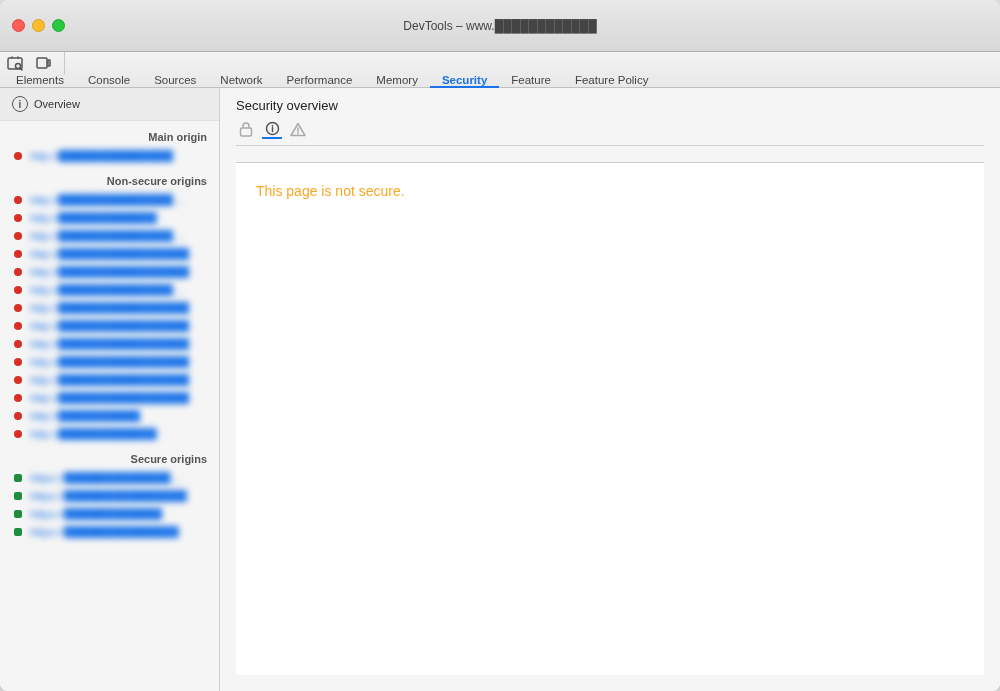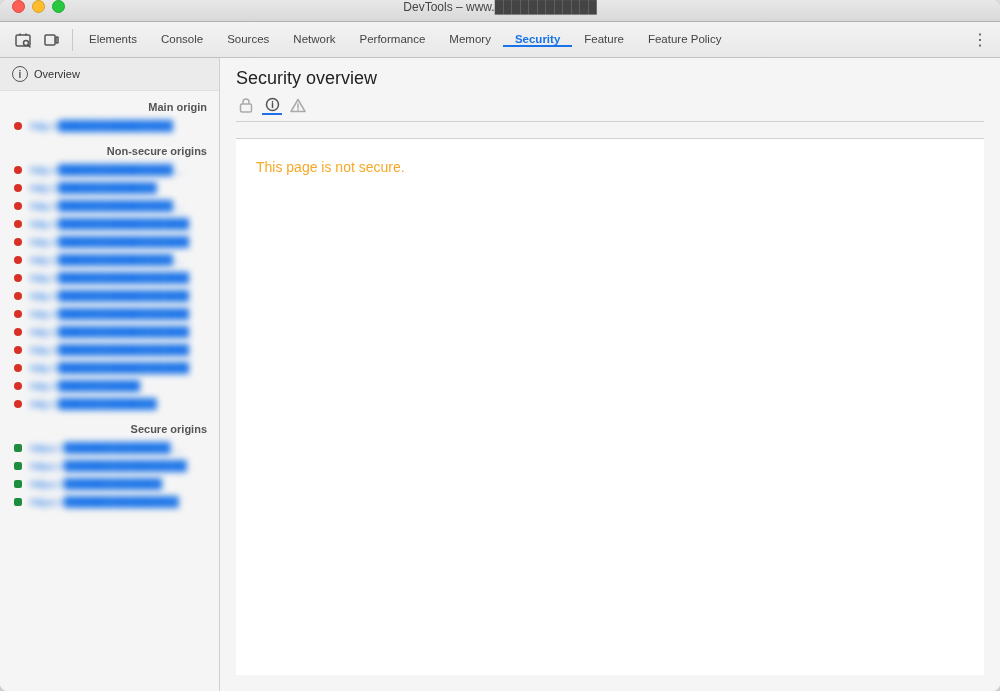--- a/index.html
+++ b/index.html
@@ -11,23 +11,24 @@
       flex-direction: column;
       width: 1000px;
       height: 691px;
       border-radius: 8px;
       overflow: hidden;
       box-shadow: 0 4px 24px rgba(0,0,0,0.35);
     }
 
     
     .title-bar {
-      height: 22px;
+      height: 52px;
       background: linear-gradient(to bottom, #e8e8e8, #d8d8d8);
       display: flex;
+      align-items: center;
       position: relative;
       border-bottom: 1px solid #b0b0b0;
       border-radius: 8px 8px 0 0;
     }
     .traffic-lights {
       display: flex;
       gap: 7px;
       padding-left: 12px;
     }
     .traffic-light {
@@ -47,23 +48,24 @@
       font-weight: 500;
       white-space: nowrap;
     }
 
     
     .tab-bar {
       height: 36px;
       background: linear-gradient(to bottom, #f3f3f3, #e8e8e8);
       border-bottom: 1px solid #c0c0c0;
       display: flex;
-      align-items: center;
-      padding-left: 12px;
+      align-items: flex-start;
+      padding-left: 4px;
       padding-right: 4px;
+      flex-direction: column;
     }
     .tab-icons {
       display: flex;
       align-items: center;
       gap: 6px;
       padding-right: 10px;
       border-right: 1px solid #c8c8c8;
       margin-right: 4px;
     }
     .tab-icon-btn {
@@ -193,21 +195,21 @@
       display: flex;
       flex-direction: column;
       background: #f5f5f5;
       overflow: hidden;
     }
     .content-header {
       padding: 10px 16px 0 16px;
       background: #f5f5f5;
     }
     .content-title {
-      font-size: 18px;
+      font-size: 13px;
       font-weight: 400;
       color: #222;
       margin-bottom: 6px;
     }
     .security-icons-row {
       display: flex;
       align-items: center;
       gap: 6px;
       padding-bottom: 6px;
       border-bottom: 1px solid #d0d0d0;

